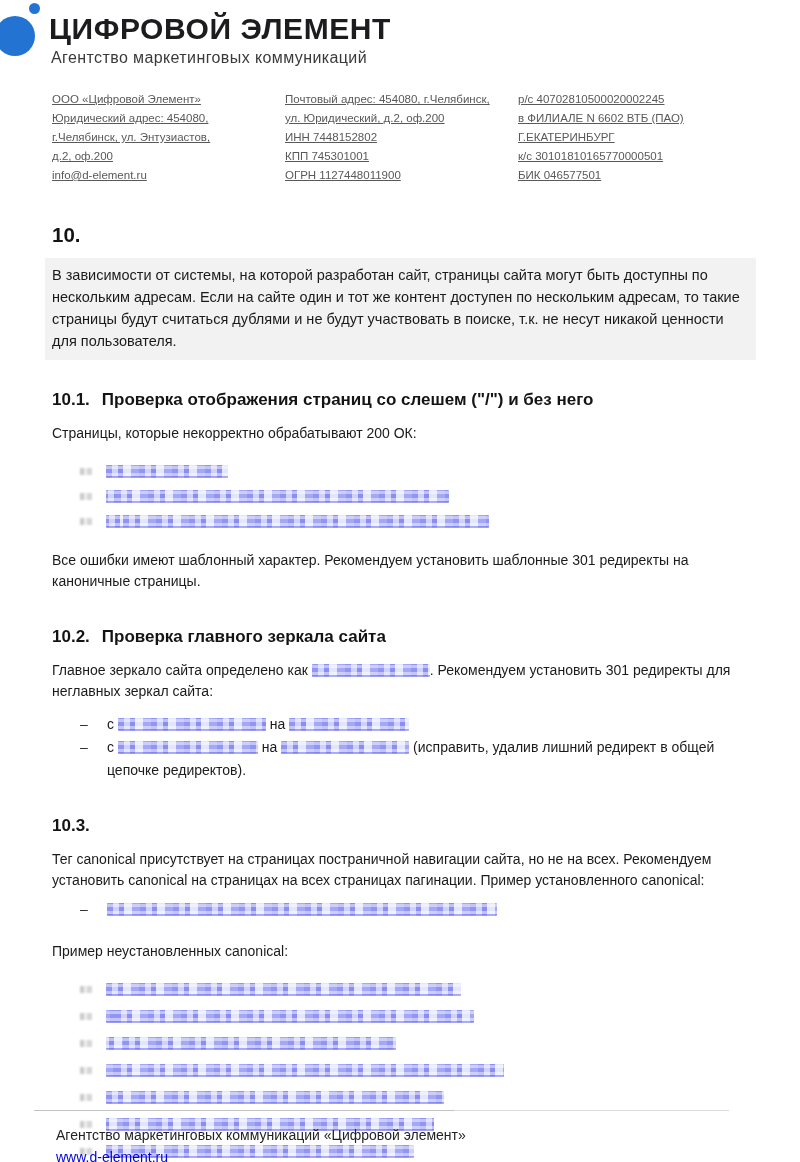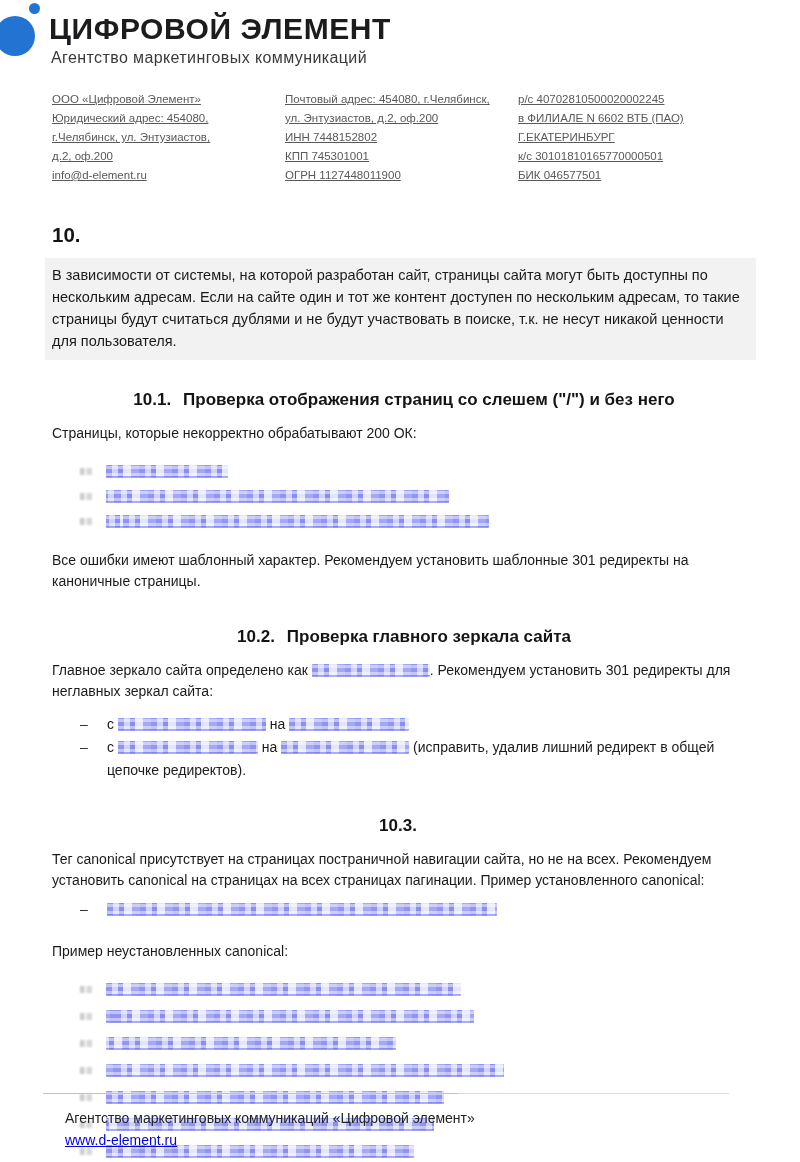--- a/index.html
+++ b/index.html
@@ -18,21 +18,21 @@
 
   
   .contacts { display:flex; margin:18px 40px 0 52px; color:#595959; font-size:11.5px; line-height:19px;text-decoration:underline; }
   .contacts .ccol { width:233px; }
   .contacts .ccol:last-child { width:auto; }
 
   
   .content { margin:0 44px 0 52px; }
   h1.sec { display:flex; margin-top:38px; font-size:20.5px; font-weight:bold; color:#141414; }
   h1.sec .num { width:43px; }
-  h2.sec { display:flex; margin-top:30px; font-size:17px; font-weight:bold; color:#141414;justify-content:center; }
+  h2.sec { display:flex; margin-top:30px; font-size:17px; font-weight:bold; color:#141414; }
   h2.sec .num { margin-right:12px; }
   .intro {
     margin:11px 0 0 -7px; padding:6px 10px 8px 7px; background:#f2f2f2;
     font-size:14.5px; line-height:22px; color:#1a1a1a;
   }
   p.body { margin-top:13px; font-size:14px; line-height:21.5px; color:#1b1b1b; }
 
   
   .redacted {
     display:inline-block; height:13px; vertical-align:-2px; border-radius:1px;
@@ -57,21 +57,21 @@
   .blur-list li:nth-child(2n) .redacted { background-position:0 0, 9px 0; }
   .blur-list li:nth-child(3n) .redacted { background-position:0 0, 17px 0; }
 
   
   .dash-list { margin:10px 0 0 28px; font-size:14px; line-height:23px; color:#1b1b1b; }
   .dash-item { display:flex; }
   .dash-item .dash { width:27px; flex:0 0 auto; color:#333; }
   .dash-item .dbody { flex:1; }
 
   
-  .footer { position:absolute; left:13px; right:0; bottom:0; height:69px; }
+  .footer { position:absolute; left:4px; right:0; bottom:0; height:52px; }
   .footer-rule { margin:0 42px 0 30px; height:1px; background:linear-gradient(90deg,#c3c3c3 0 58%,#dcdcdc 58% 96%, #fff 96%); }
   .footer-text { margin:13px 0 0 52px; font-size:14px; line-height:22px; color:#232323; }
   .footer-link { display:inline-block; margin-left:52px; font-size:14px; color:#0000e0; text-decoration:underline; line-height:22px; }
 </style>
 </head>
 <body>
 
 <div class="page">
 
   <div class="header">
@@ -84,21 +84,21 @@
   <div class="contacts">
     <div class="ccol">
       <div>ООО «Цифровой Элемент»</div>
       <div>Юридический адрес: 454080,</div>
       <div>г.Челябинск, ул. Энтузиастов,</div>
       <div>д.2, оф.200</div>
       <div>info@d-element.ru</div>
     </div>
     <div class="ccol">
       <div>Почтовый адрес: 454080, г.Челябинск,</div>
-      <div>ул. Энтузиастов, д.2, оф.200</div>
+      <div>ул. Юридический, д.2, оф.200</div>
       <div>ИНН 7448152802</div>
       <div>КПП 745301001</div>
       <div>ОГРН 1127448011900</div>
     </div>
     <div class="ccol">
       <div>р/с 40702810500020002245</div>
       <div>в ФИЛИАЛЕ N 6602 ВТБ (ПАО)</div>
       <div>Г.ЕКАТЕРИНБУРГ</div>
       <div>к/с 30101810165770000501</div>
       <div>БИК 046577501</div>

